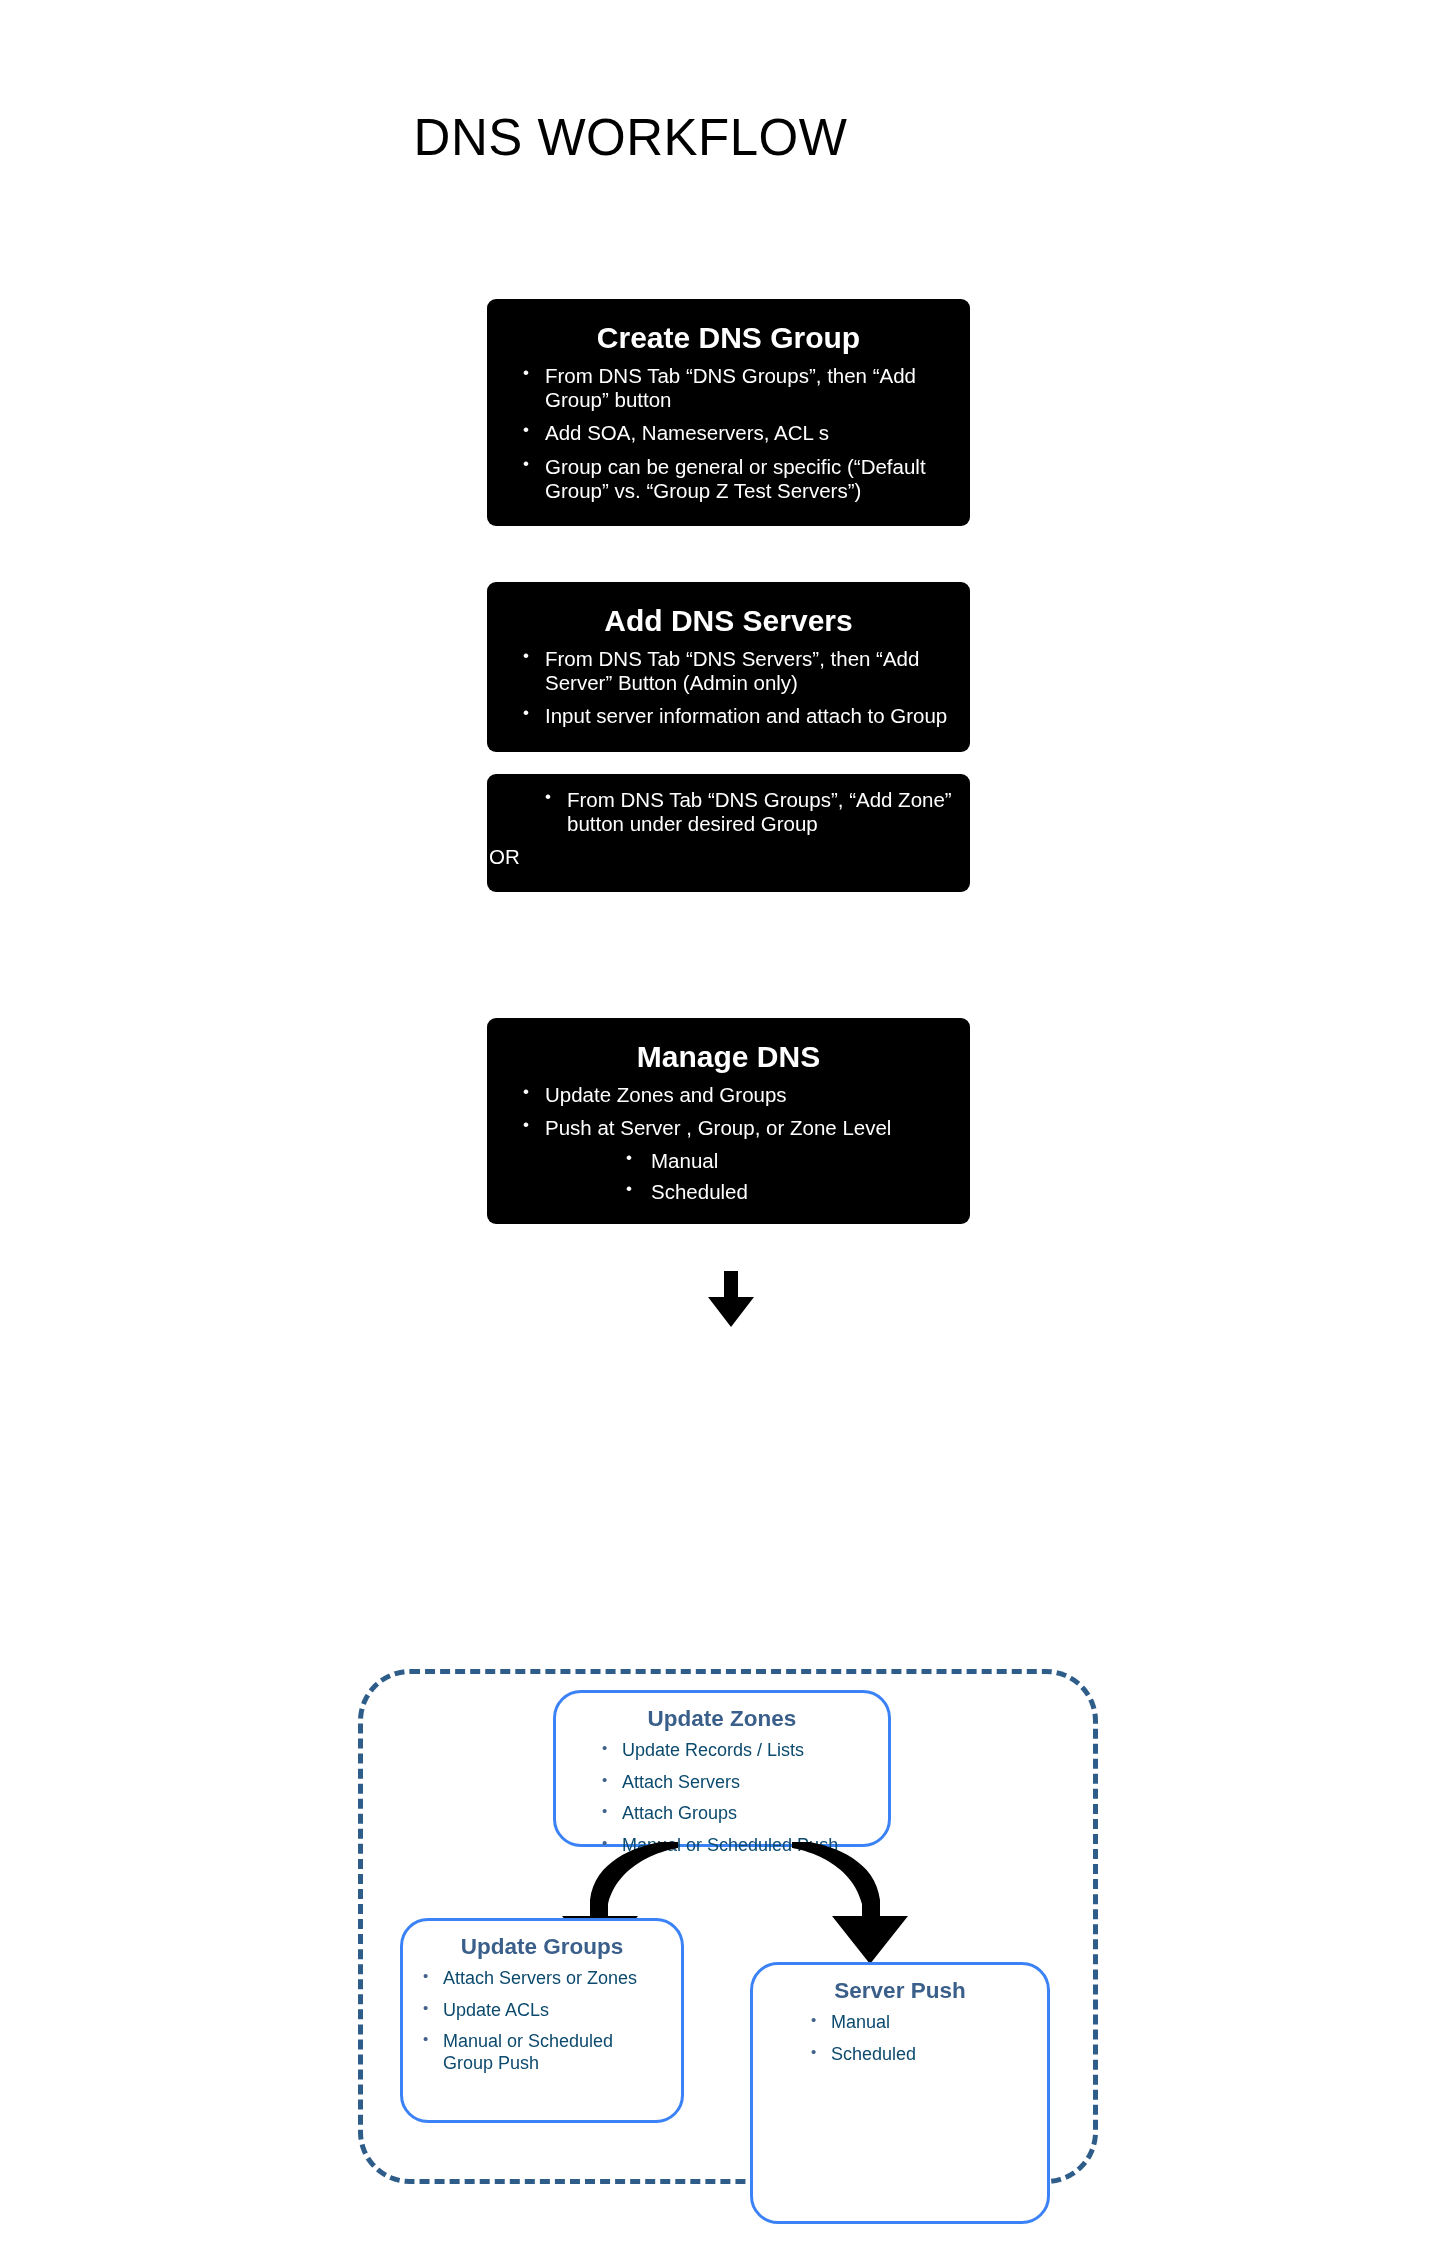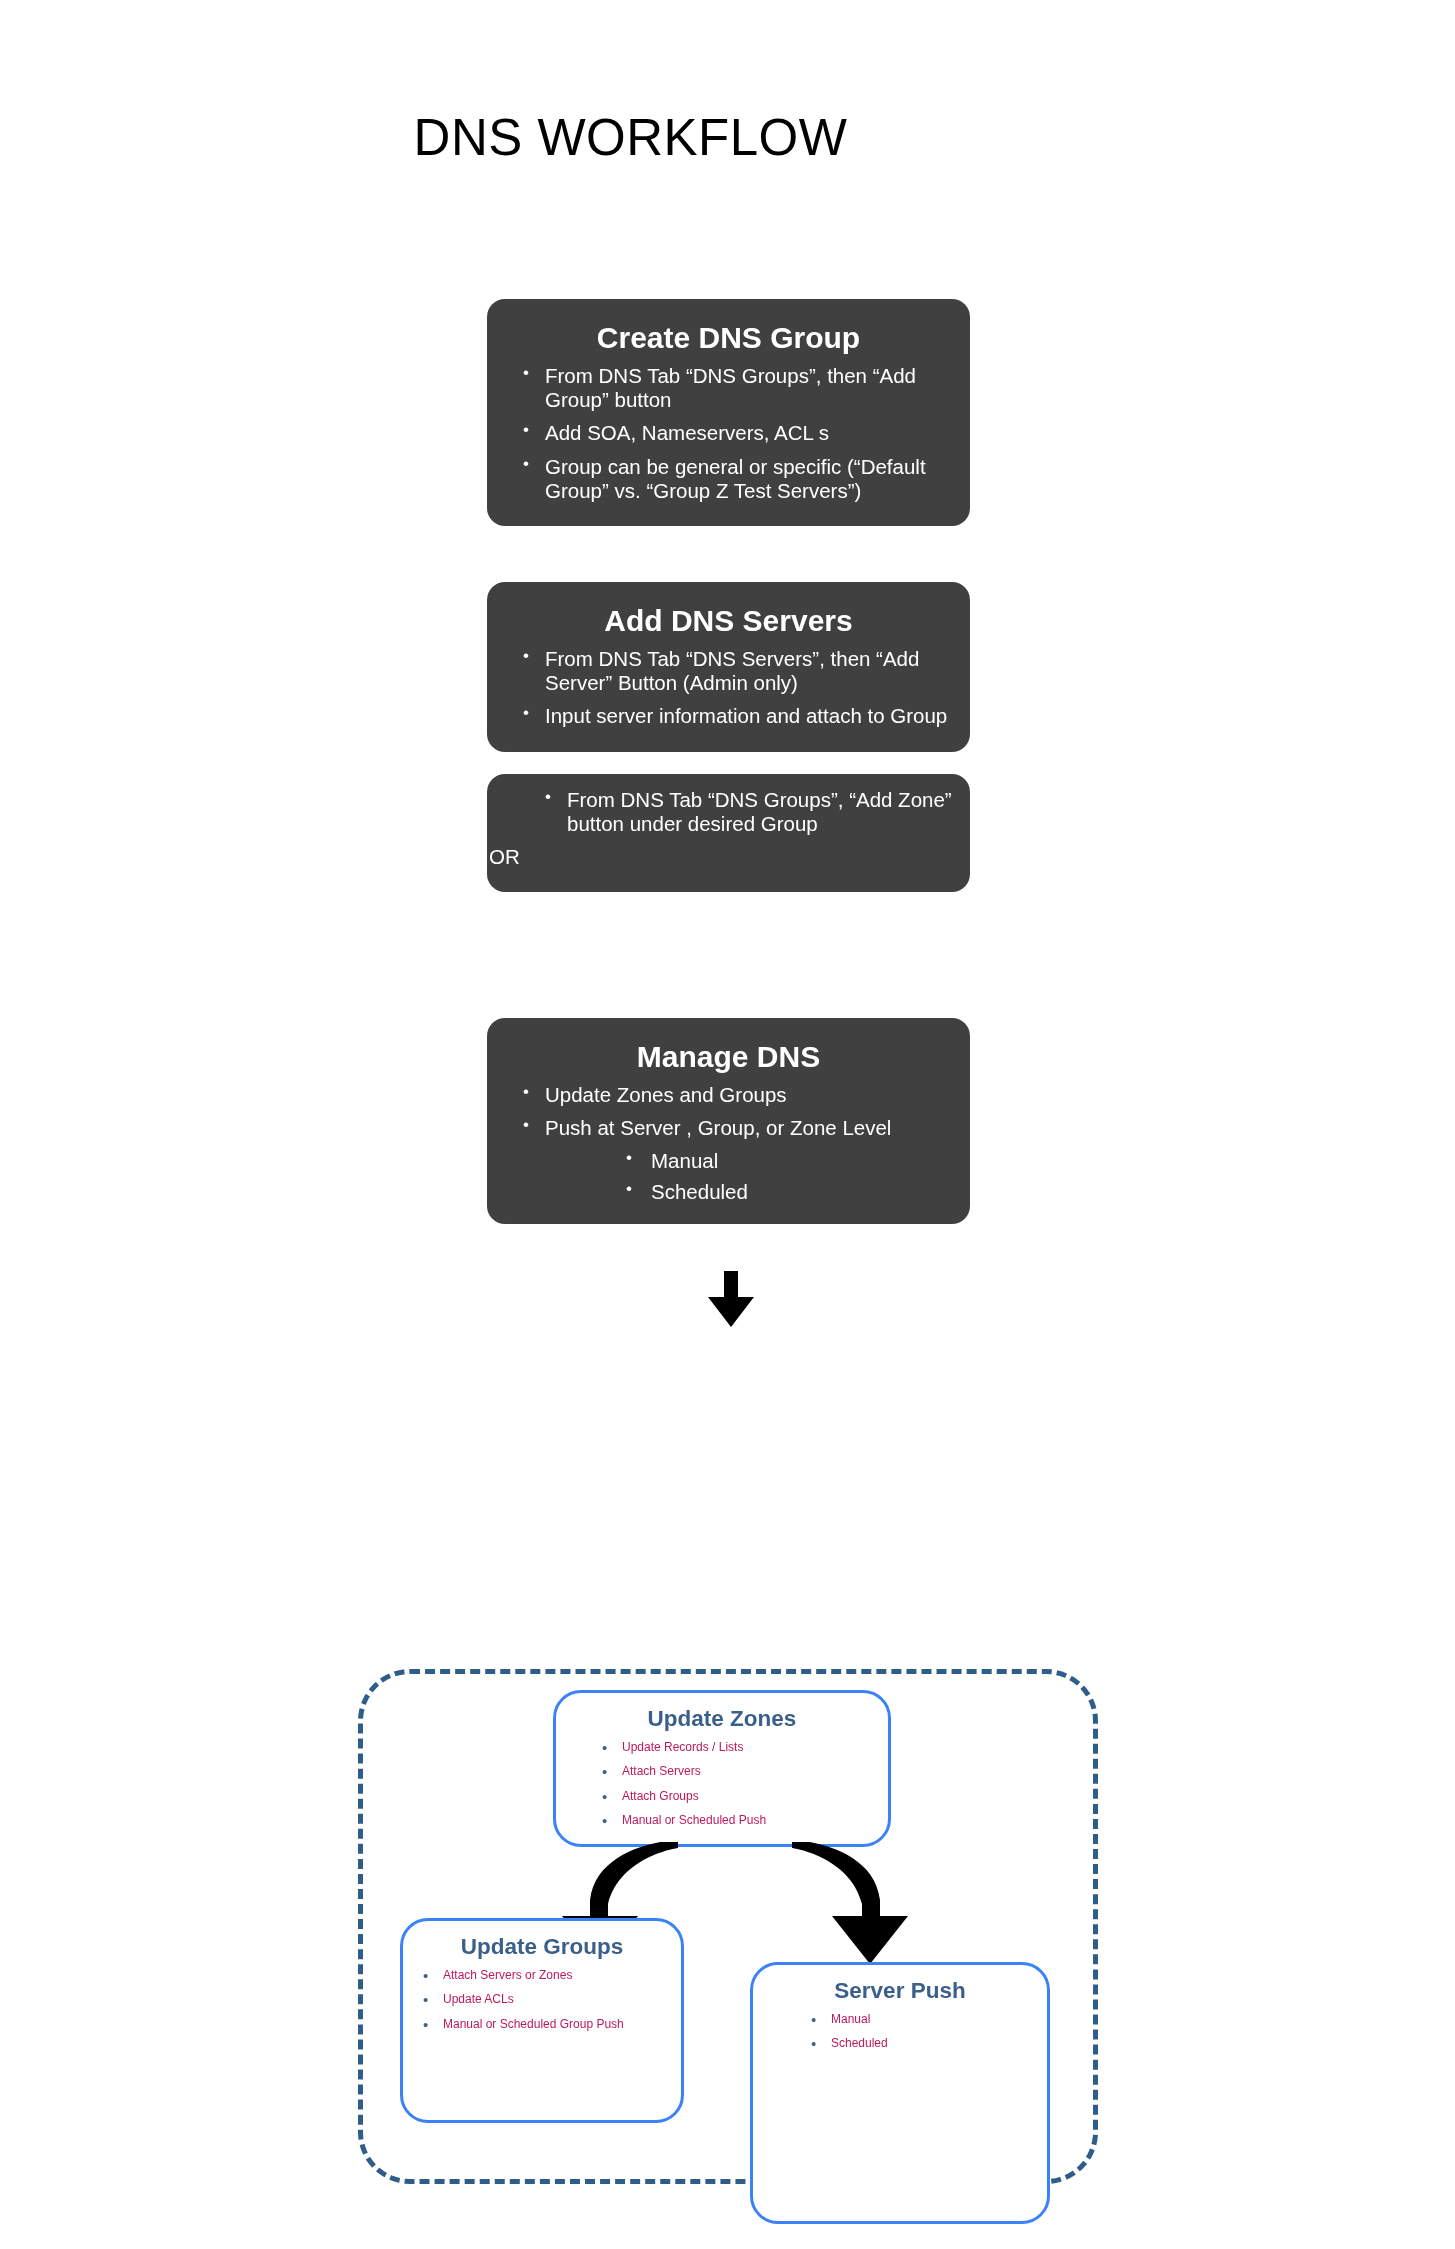--- a/index.html
+++ b/index.html
@@ -28,22 +28,22 @@
     letter-spacing: 0.5px;
     white-space: pre;
   }
 
   
   .blue-box {
     position: absolute;
     left: 487px;
     width: 483px;
     box-sizing: border-box;
-    background: #404040;
-    border-radius: 18px;
+    background: #000000;
+    border-radius: 9px;
     color: #ffffff;
     padding: 14px 0 14px 0;
   }
   .blue-box .bx-title {
     text-align: center;
     font-size: 30px;
     font-weight: bold;
     color: #ffffff;
     margin: 8px 0 10px 0;
     white-space: pre;
@@ -139,23 +139,23 @@
     margin: 13px 0 8px 0;
     white-space: pre;
   }
   .light-box ul {
     list-style: none;
     margin: 0;
     padding: 0 14px 0 26px;
   }
   .light-box li {
     position: relative;
-    font-size: 12px;
+    font-size: 18px;
     line-height: 1.2;
-    color: #be185d;
+    color: #0c4a6e;
     margin-bottom: 10px;
     padding-left: 22px;
   }
   .light-box li::before {
     content: "\2022";
     position: absolute;
     left: 2px;
     top: -1px;
     font-size: 15px;
     color: #41628C;

